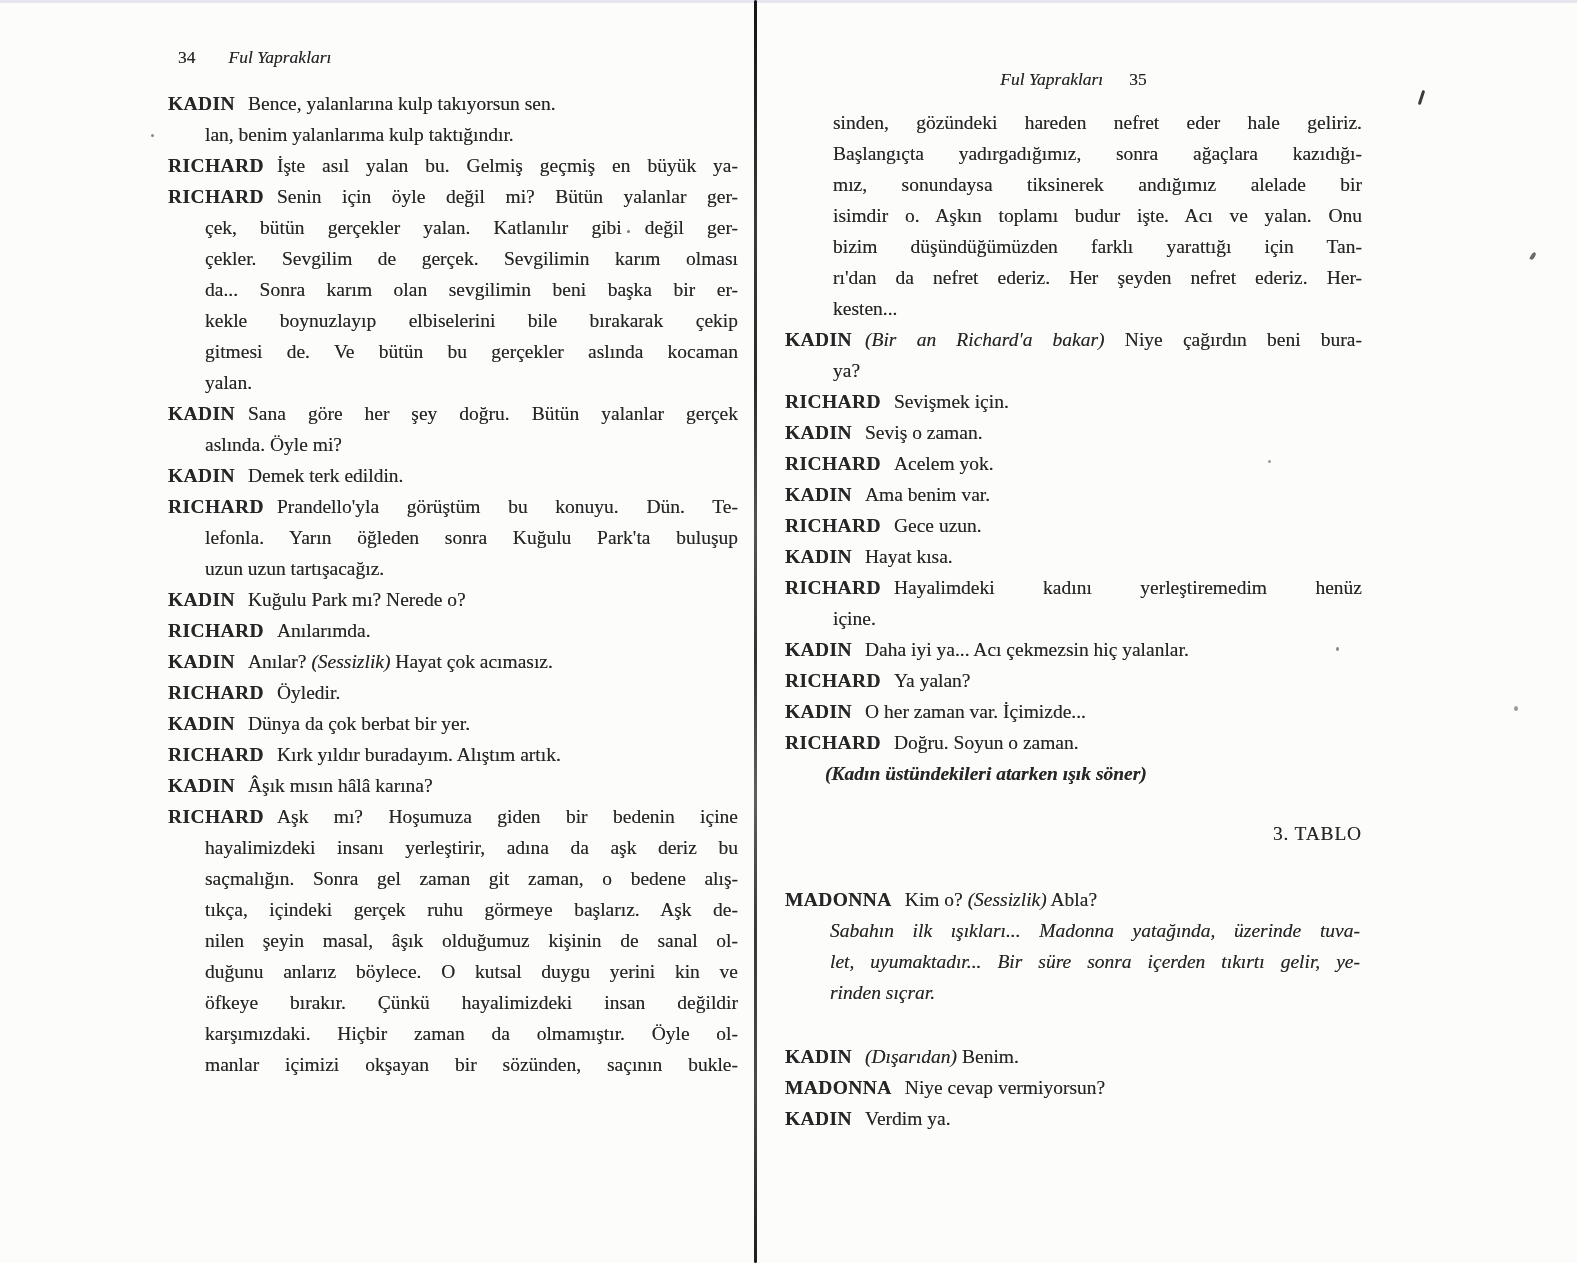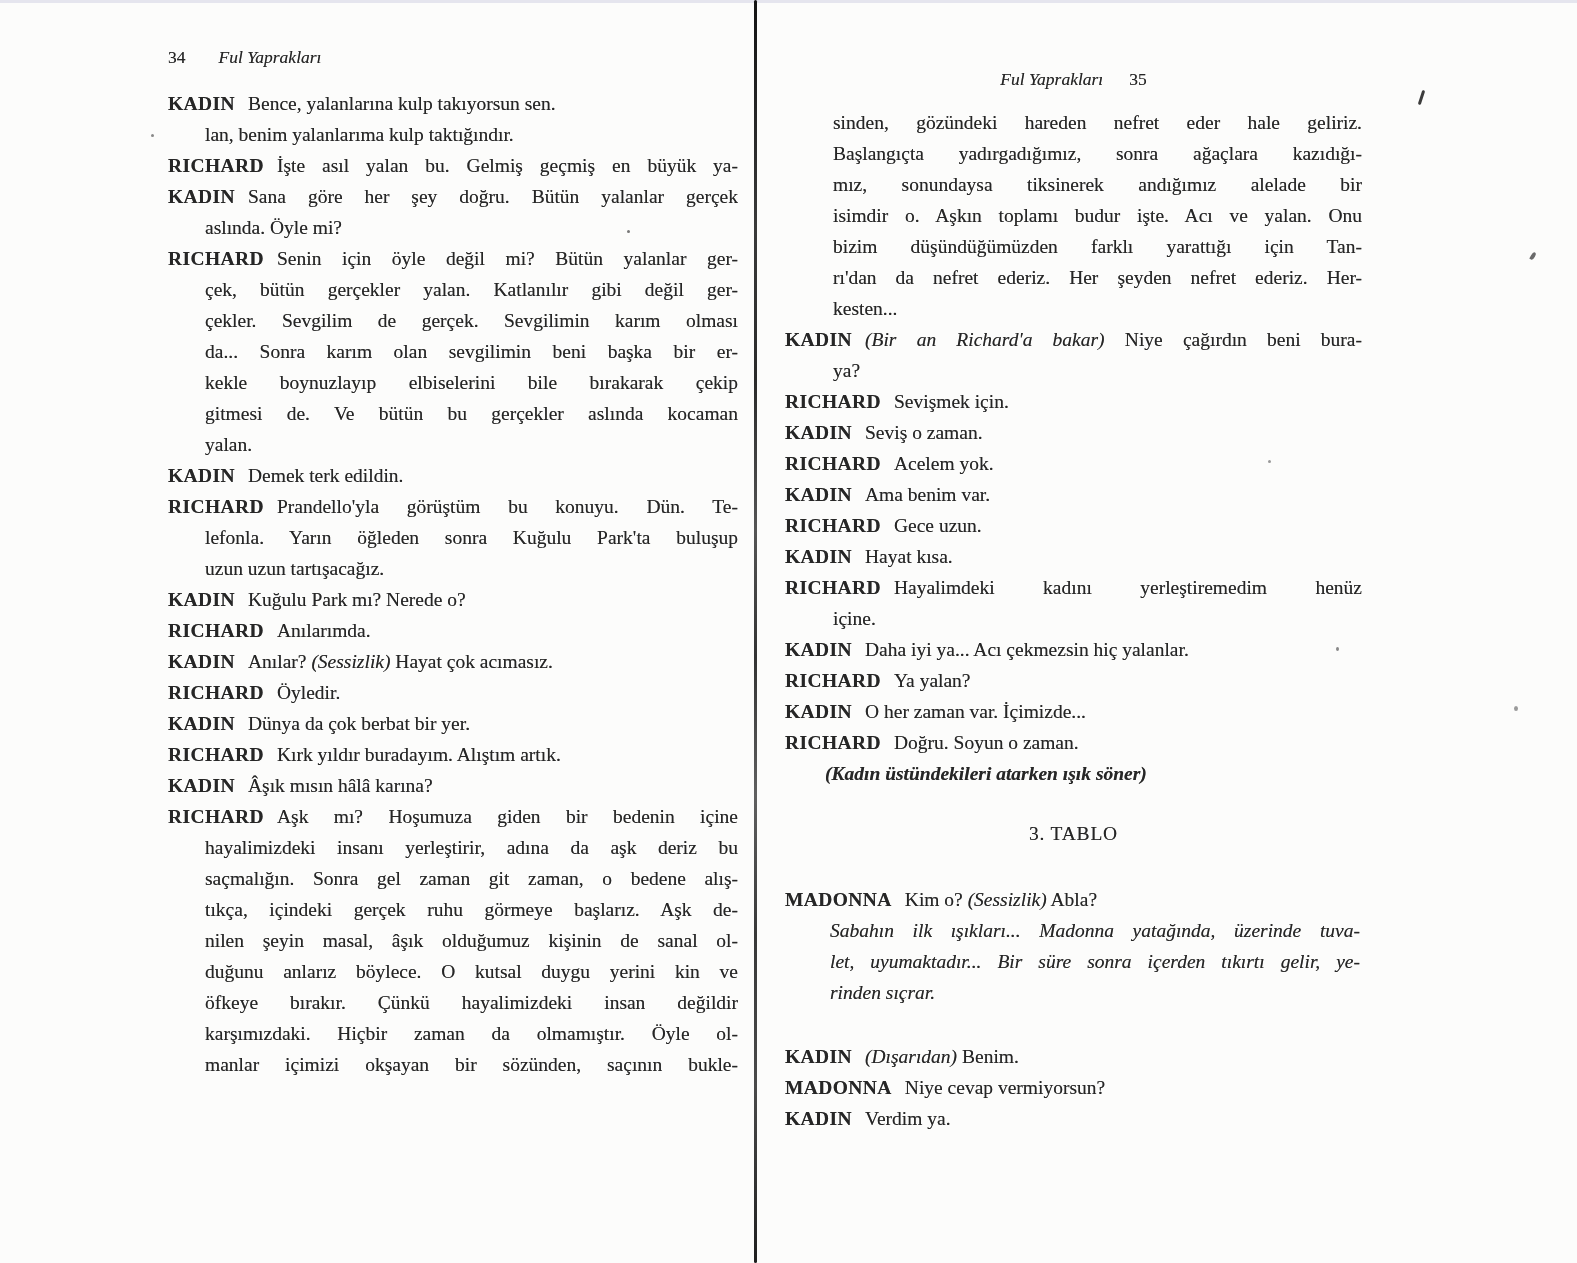--- a/index.html
+++ b/index.html
@@ -18,40 +18,40 @@
       #141414 0%,#232323 8%,#3a3a3a 18%,#2a2a2a 30%,#555 42%,
       #333 52%,#606060 63%,#383838 74%,#4a4a4a 86%,#1f1f1f 100%);
     border-radius:2px;
   }
   .page{position:absolute;font-size:19.5px;line-height:31px;
         text-shadow:0 0 0.6px rgba(45,45,45,0.55);}
   .left-page{left:168px;top:46px;width:570px;}
   .right-page{left:785px;top:68px;width:577px;}
 
   .page-header{font-size:17.5px;line-height:22px;white-space:nowrap;}
-  .left-page .page-header .pgnum{margin-right:33px;font-style:normal;}
+  .left-page .page-header .pgnum{margin-right:33px;font-style:normal;margin-left:10px;}
   .page-header .running-title{font-style:italic;}
   .right-page .page-header{text-align:center;font-family:Liberation Serif, serif;}
   .right-page .page-header .pgnum{margin-left:26px;font-style:normal;}
 
   .page-body{margin-top:20px;}
   .right-page .page-body{margin-top:17px;}
 
   .line{display:block;}
   .line.just{text-align:justify;text-align-last:justify;}
   .speaker{margin-right:13px;letter-spacing:0.4px;font-weight:bold;}
   .it{font-style:italic;}
 
   .left-page  .dialogue .line.cont{padding-left:37px;}
   .right-page .dialogue .line.cont{padding-left:48px;}
   .right-page .par .line{padding-left:48px;}
   .right-page .stage .line{padding-left:40px;font-style:italic;font-weight:bold;}
   .right-page .note .line{padding-left:45px;padding-right:2px;font-style:italic;}
   .heading{margin:29px 0 35px;}
-  .heading .line{text-align:center;letter-spacing:0.8px;}
+  .heading .line{text-align:right;letter-spacing:0.8px;}
   .note{margin-bottom:33px;}
 
   
   .artifact{position:absolute;}
   .a-slash{left:1420px;top:90px;width:3px;height:15px;background:#3c3c3c;
            transform:rotate(18deg);border-radius:2px;}
   .a-comma{left:1531px;top:252px;width:4px;height:8px;background:#6a6a6a;
            border-radius:50% 50% 50% 0;transform:rotate(30deg);}
   .a-dot1{left:1514px;top:706px;width:4px;height:5px;background:#9a9a9a;border-radius:50%;}
   .a-dot2{left:1268px;top:460px;width:3px;height:3px;background:#999;border-radius:50%;}
@@ -71,31 +71,31 @@
   </div>
   <div class="page-body">
       <div class="block dialogue">
         <div class="line"><span class="speaker">KADIN</span><span>Bence, yalanlarına kulp takıyorsun sen.</span></div>
       </div>
       <div class="block dialogue">
         <div class="line cont"><span>lan, benim yalanlarıma kulp taktığındır.</span></div>
         <div class="line just"><span class="speaker">RICHARD</span><span>İşte asıl yalan bu. Gelmiş geçmiş en büyük ya-</span></div>
       </div>
       <div class="block dialogue">
-        <div class="line just"><span class="speaker">KADIN</span><span>Sana göre her şey doğru. Bütün yalanlar gerçek</span></div>
-        <div class="line cont"><span>aslında. Öyle mi?</span></div>
-      </div>
-      <div class="block dialogue">
         <div class="line just"><span class="speaker">RICHARD</span><span>Senin için öyle değil mi? Bütün yalanlar ger-</span></div>
         <div class="line cont just"><span>çek, bütün gerçekler yalan. Katlanılır gibi değil ger-</span></div>
         <div class="line cont just"><span>çekler. Sevgilim de gerçek. Sevgilimin karım olması</span></div>
         <div class="line cont just"><span>da... Sonra karım olan sevgilimin beni başka bir er-</span></div>
         <div class="line cont just"><span>kekle boynuzlayıp elbiselerini bile bırakarak çekip</span></div>
         <div class="line cont just"><span>gitmesi de. Ve bütün bu gerçekler aslında kocaman</span></div>
         <div class="line cont"><span>yalan.</span></div>
+      </div>
+      <div class="block dialogue">
+        <div class="line just"><span class="speaker">KADIN</span><span>Sana göre her şey doğru. Bütün yalanlar gerçek</span></div>
+        <div class="line cont"><span>aslında. Öyle mi?</span></div>
       </div>
       <div class="block dialogue">
         <div class="line"><span class="speaker">KADIN</span><span>Demek terk edildin.</span></div>
       </div>
       <div class="block dialogue">
         <div class="line just"><span class="speaker">RICHARD</span><span>Prandello'yla görüştüm bu konuyu. Dün. Te-</span></div>
         <div class="line cont just"><span>lefonla. Yarın öğleden sonra Kuğulu Park'ta buluşup</span></div>
         <div class="line cont"><span>uzun uzun tartışacağız.</span></div>
       </div>
       <div class="block dialogue">

